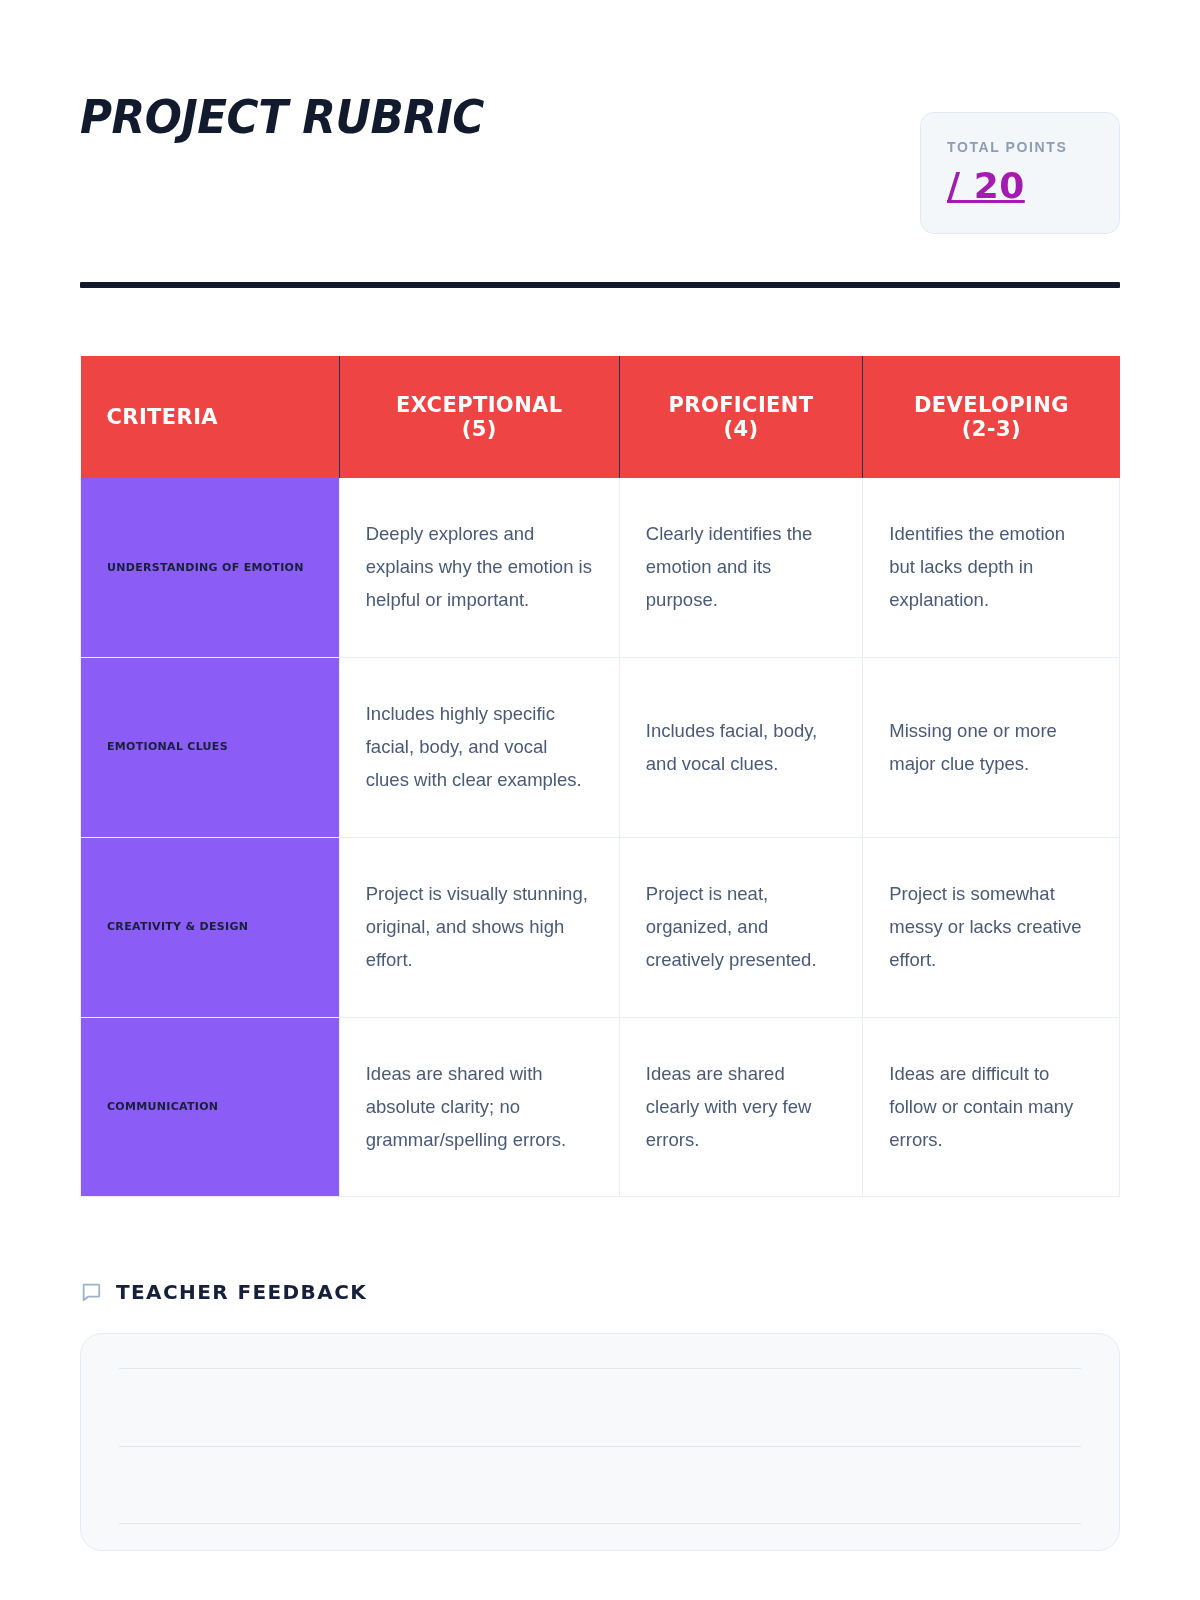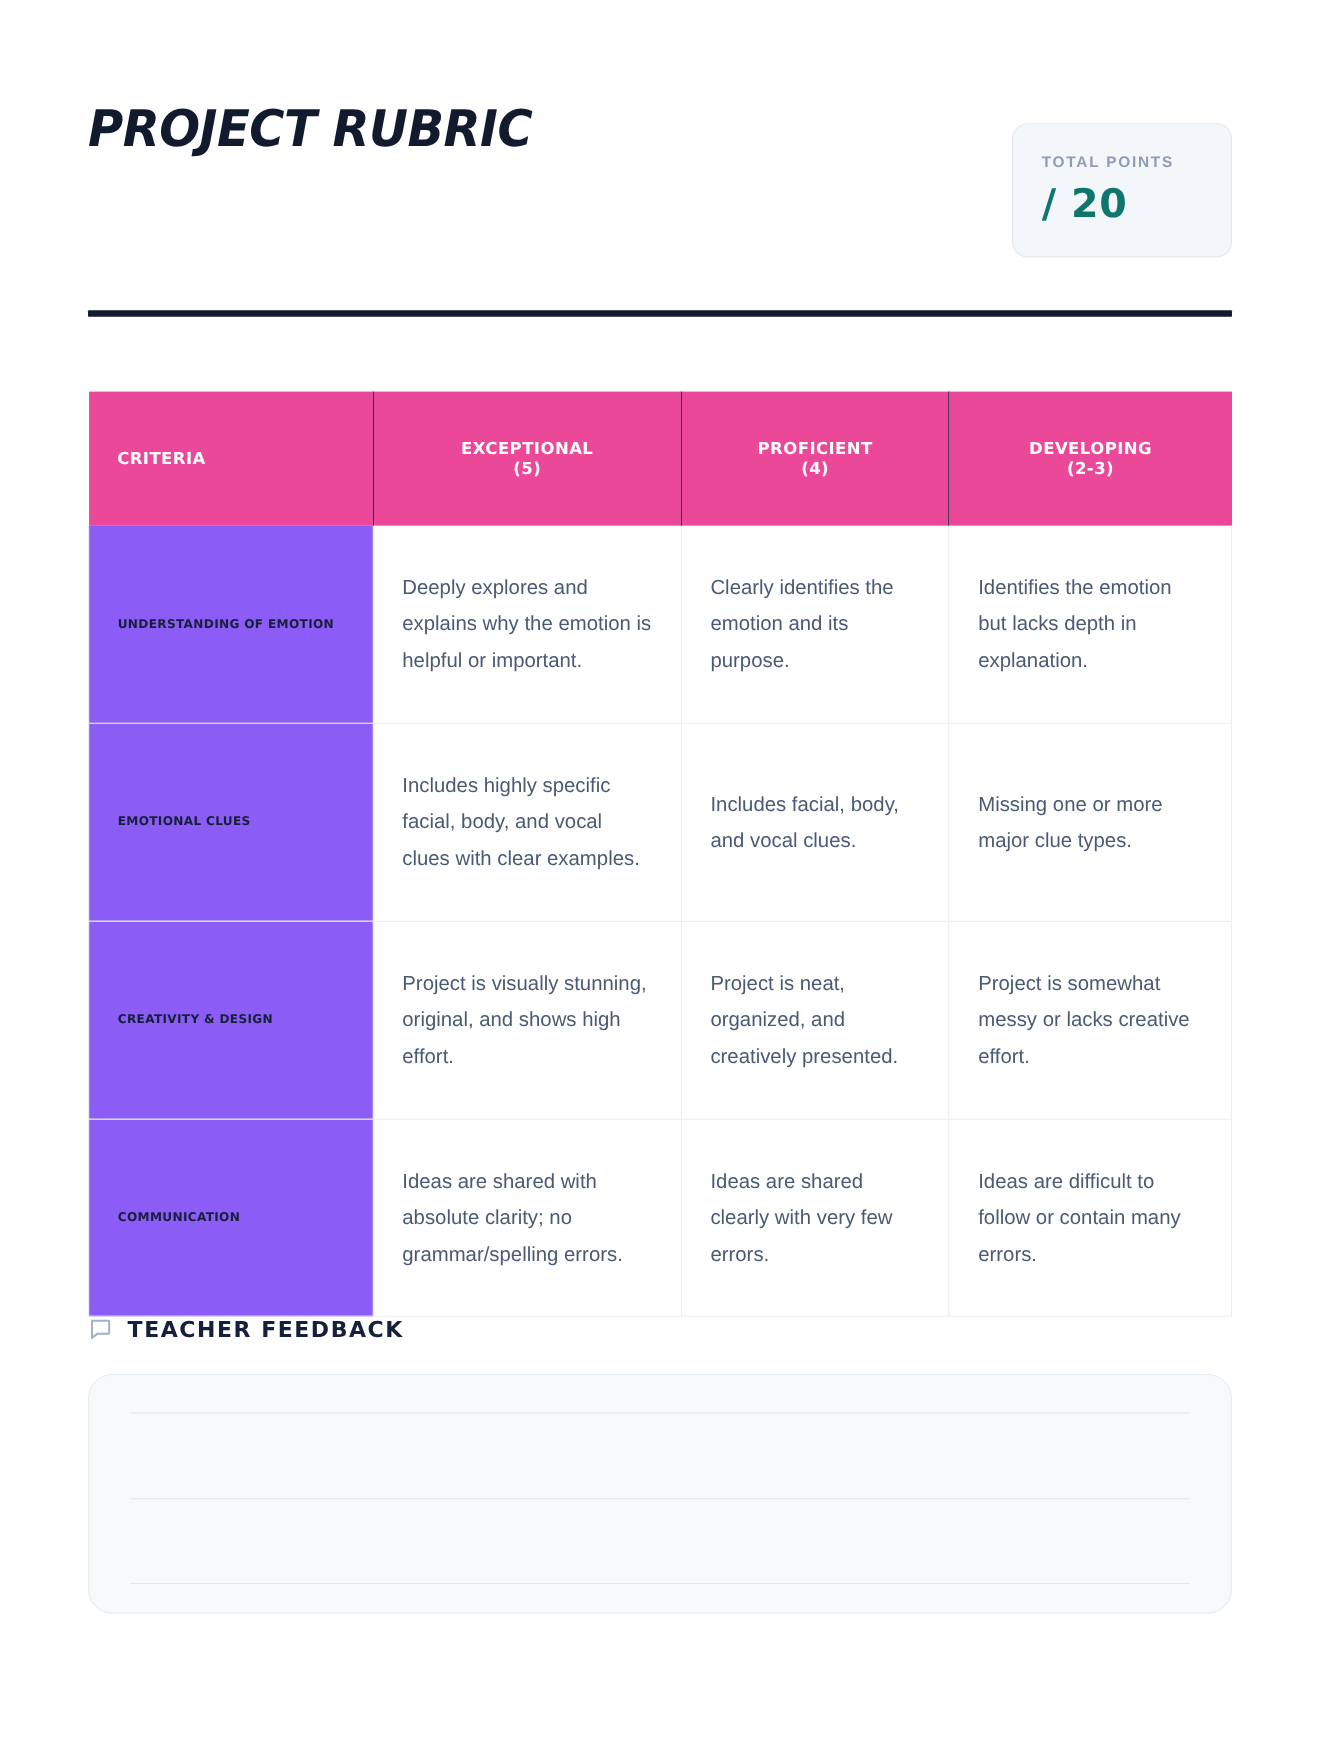--- a/index.html
+++ b/index.html
@@ -72,46 +72,47 @@
     letter-spacing: 1.6px;
     color: #8e9cb4;
     text-transform: uppercase;
     line-height: 1.2;
   }
   .points-value {
     margin-top: 10px;
     font-family: "DejaVu Sans", sans-serif;
     font-size: 36px;
     font-weight: 700;
-    color: #0f766e;
+    color: #a21caf;
     line-height: 1.1;
     letter-spacing: 0.5px;
+    text-decoration: underline;
   }
 
   .rule {
     margin-top: 48px;
     height: 6px;
     background: #121a2e;
     border-radius: 1px;
   }
 
   
   .rubric-wrap { margin-top: 68px; }
 
   table.rubric {
     width: 100%;
     border-collapse: collapse;
     table-layout: fixed;
   }
 
   table.rubric thead th {
-    background: #ec4899;
+    background: #ef4444;
     color: #ffffff;
     font-family: "DejaVu Sans", sans-serif;
-    font-size: 15px;
+    font-size: 21px;
     font-weight: 700;
     letter-spacing: 0.4px;
     text-transform: uppercase;
     padding: 30px 22px;
     vertical-align: middle;
     text-align: center;
     border-right: 1px solid #2a3category;
     border-right: 1px solid #2a3552;
     height: 62px;
     transform: none;
@@ -149,21 +150,21 @@
     padding-right: 18px;
     border-left: 1px solid #e9eef5;
   }
 
   col.c-criteria { width: 254px; }
   col.c-level    { width: 275px; }
   col.c-level2   { width: 239px; }
   col.c-level3   { width: 252px; }
 
   
-  .feedback { }
+  .feedback { margin-top: 84px; }
 
   .feedback-head {
     display: flex;
     align-items: center;
     gap: 14px;
   }
   .bubble-icon {
     width: 22px;
     height: 22px;
     display: block;

